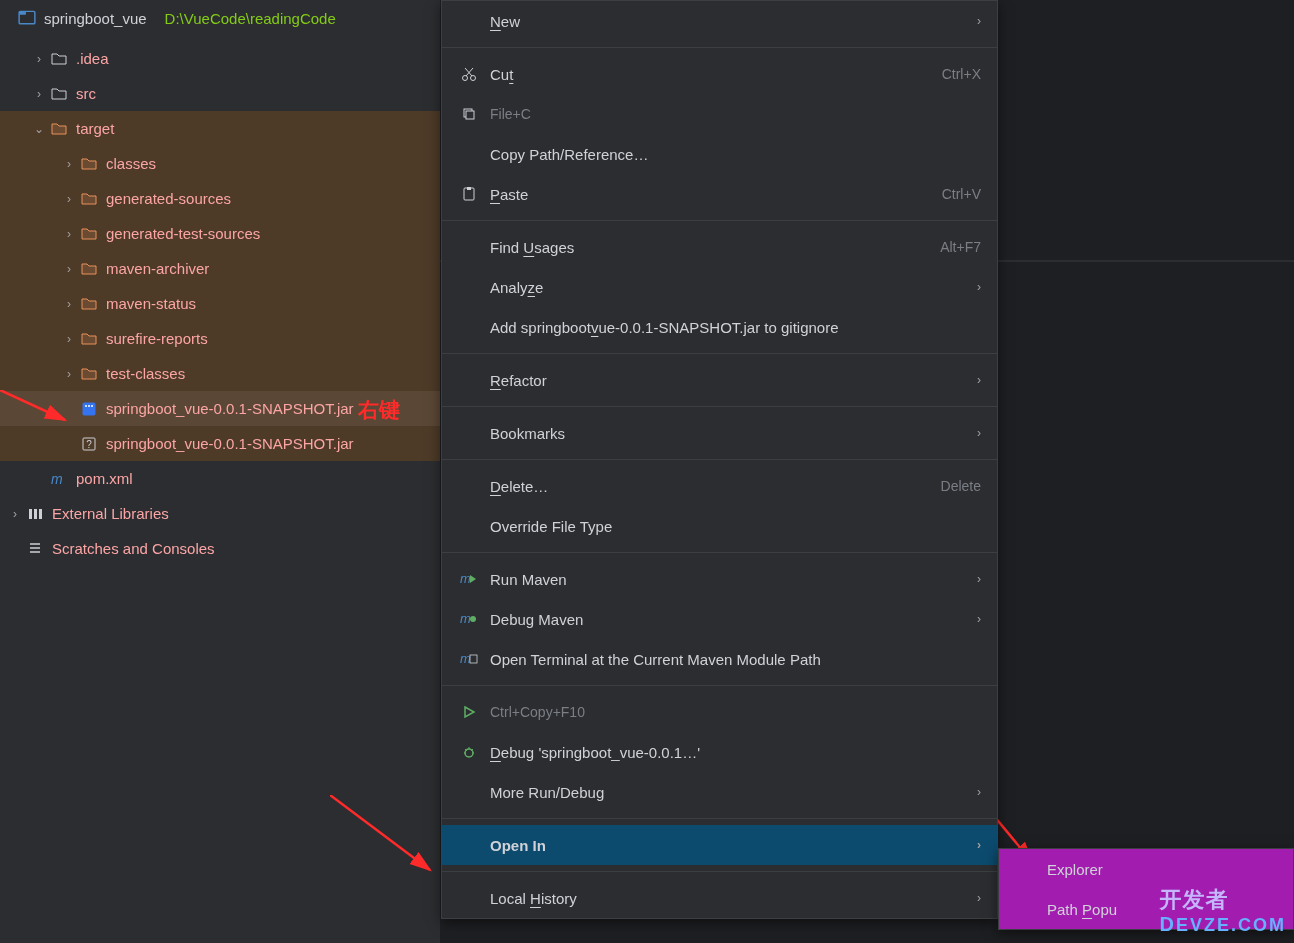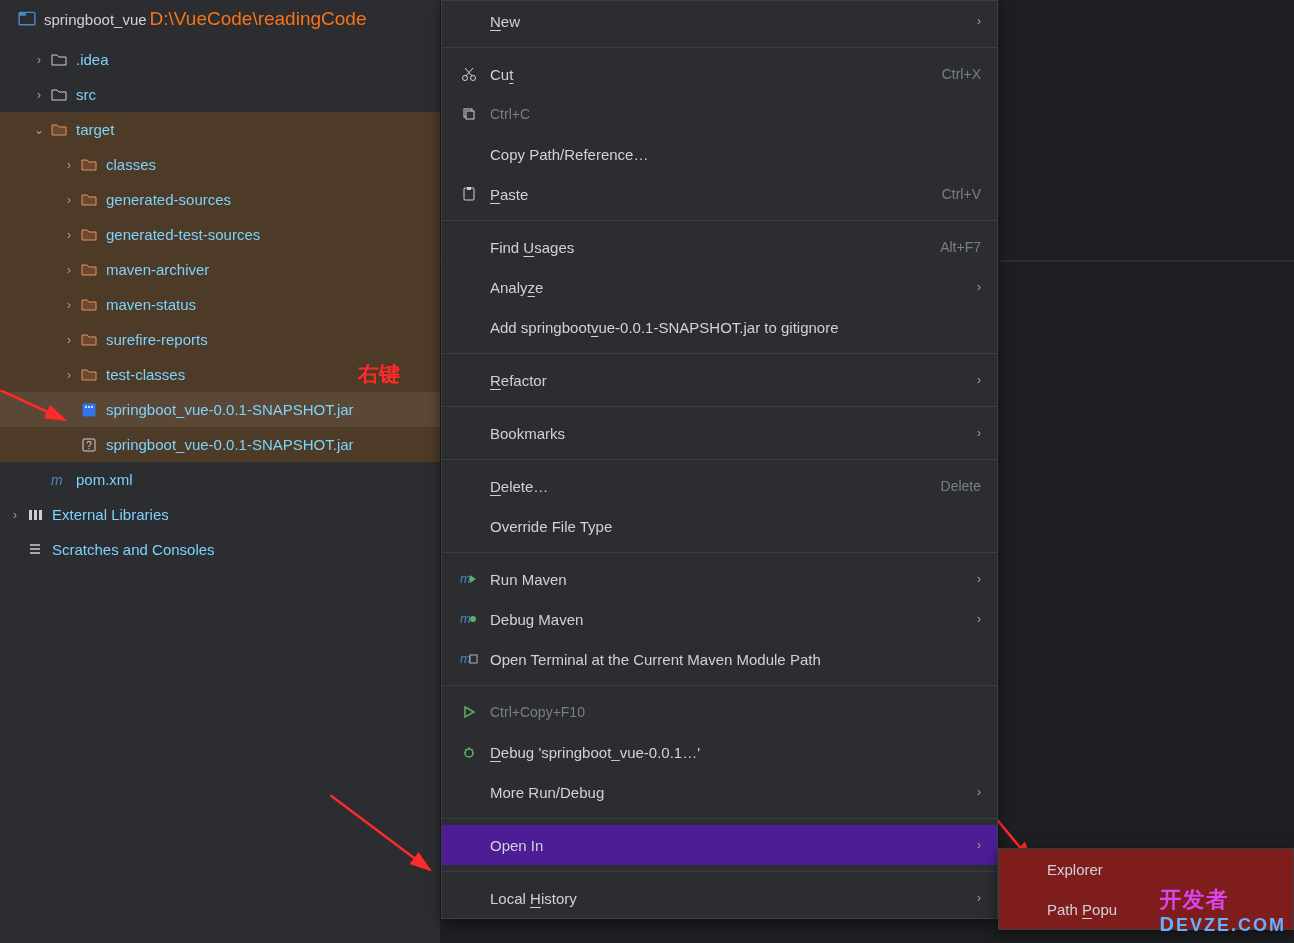--- a/index.html
+++ b/index.html
@@ -2,53 +2,53 @@
 <html><head>
 <meta charset="utf-8">
 <style>
 * { margin: 0; padding: 0; box-sizing: border-box; font-family: "Segoe UI", Arial, sans-serif; }
 body { background: #2b2d30; color: #bcbec4; font-size: 15px; width: 1294px; height: 943px; overflow: hidden; position: relative; }
 .root { display: flex; width: 100%; height: 100%; }
 .sidebar { width: 440px; background: #2b2d30; overflow: hidden; }
 .project-header { display: flex; align-items: center; padding: 8px 6px 12px 18px; }
 .project-header .proj-icon { margin-right: 8px; }
 .project-header .proj-name { color: #d0d2d8; font-weight: 400; }
-.project-header .proj-path { color: #f97316; margin-left: 3px; font-size: 19px; }
+.project-header .proj-path { color: #84cc16; margin-left: 18px; font-size: 15px; }
 .tree { padding: 0; }
 .tree-row { display: flex; align-items: center; height: 35px; padding-left: 0; cursor: pointer; }
 .tree-row.selected { background: #3a3d41; }
 .tree-row .indent { display: inline-block; }
 .chevron { width: 18px; display: inline-flex; justify-content: center; color: #a0a0a0; font-size: 12px; }
 .chevron.empty { visibility: hidden; }
 .node-icon { width: 22px; display: inline-flex; justify-content: center; margin-right: 6px; }
-.node-label { color: #7dd3fc; white-space: nowrap; }
+.node-label { color: #fca5a5; white-space: nowrap; }
 .folder-ico { fill: none; stroke: #ced0d6; }
 .folder-orange { stroke: #e8915b; fill: #6a4a30; }
 .target-section { background: #4d3a27; }
 .target-section .tree-row { background: #4d3a27; }
 .target-section .tree-row.selected { background: #5a4735; }
-.annot { position: absolute; color: #ff2a2a; font-weight: bold; font-size: 21px; font-family: "SimSun", serif; pointer-events: none; }
+.annot { position: absolute; color: #ff2a2a; font-weight: bold; font-size: 21px; font-family: "SimSun", serif; pointer-events: none; margin-top: 36px; }
 .arrow-svg { position: absolute; pointer-events: none; }
 .editor { flex: 1; background: #1e1f22; position: relative; padding-top: 180px; padding-left: 12px; font-family: Consolas, monospace; font-size: 16px; color: #bcbec4; }
 .editor .line { height: 36px; white-space: nowrap; }
 .tag { color: #bcbec4; }
 .xml-content { color: #bcbec4; }
 .editor-split { position:absolute; left:0; right:0; top:260px; height:2px; background:#2b2d30; }
 .context-menu { position: absolute; left: 441px; top: 0; width: 557px; background: #2b2d30; border: 1px solid #3c3f41; box-shadow: 0 4px 12px rgba(0,0,0,0.5); z-index: 100; }
 .menu-item { display: flex; align-items: center; height: 40px; padding: 0 16px 0 14px; cursor: pointer; color: #d0d2d8; }
-.menu-item.highlighted { background: #4c1d95; }
+.menu-item.highlighted { background: #0c4a6e; font-weight: bold; }
 .menu-icon { width: 26px; display: inline-flex; justify-content: center; margin-right: 8px; }
 .menu-label { flex: 1; }
 .menu-label u { text-decoration: underline; text-underline-offset: 3px; }
 .menu-shortcut { color: #7b7e85; font-size: 14px; }
 .menu-arrow { color: #a0a0a0; font-size: 12px; margin-left: 8px; }
 .menu-sep { height: 1px; background: #3c3f41; margin: 6px 0; }
-.submenu { position: absolute; left: 998px; top: 848px; width: 296px; background: #7f1d1d; border: 1px solid #3c3f41; box-shadow: 0 4px 12px rgba(0,0,0,0.5); z-index: 110; }
+.submenu { position: absolute; left: 998px; top: 848px; width: 296px; background: #a21caf; border: 1px solid #3c3f41; box-shadow: 0 4px 12px rgba(0,0,0,0.5); z-index: 110; }
 .watermark { position: absolute; right: 8px; bottom: 10px; font-family: Arial, sans-serif; font-size: 22px; font-weight: bold; z-index: 200; }
-.watermark .cn { color: #d946ef; letter-spacing: 1px; font-family: Liberation Sans, sans-serif; }
+.watermark .cn { color: #c4b5fd; letter-spacing: 1px; font-family: Liberation Sans, sans-serif; }
 .watermark .en { color: #2a85ff; color: #4aa3ff; color:#66b0ff; font-size:18px; letter-spacing: 2px; display:block; line-height:0.9; }
 .watermark .en span:first-child { font-size:20px; }
 </style>
 </head>
 <body>
 
 <div class="root">
   <div class="sidebar">
     <div class="project-header">
       <span class="proj-icon">
@@ -250,21 +250,21 @@
     <span class="menu-label">Cu<u>t</u></span>
       <span class="menu-shortcut">Ctrl+X</span>
   </div>
   <div class="menu-item">
     <span class="menu-icon">
         <svg width="16" height="16">
           <rect x="3" y="3" width="8" height="8" fill="none" stroke="#ced0d6"></rect>
           <rect x="5" y="5" width="8" height="8" fill="#2b2d30" stroke="#ced0d6"></rect>
         </svg>
       </span>
-      <span class="menu-shortcut">Ctrl+C</span>
+      <span class="menu-shortcut">File+C</span>
   </div>
   <div class="menu-item">
     <span class="menu-icon"></span>
       <span class="menu-label">Copy Path/Reference…</span>
   </div>
   <div class="menu-item">
     <span class="menu-icon">
         <svg width="16" height="16">
           <rect x="3" y="2" width="10" height="12" rx="1" fill="none" stroke="#ced0d6"></rect>
           <rect x="6" y="1" width="4" height="3" fill="#ced0d6"></rect>

